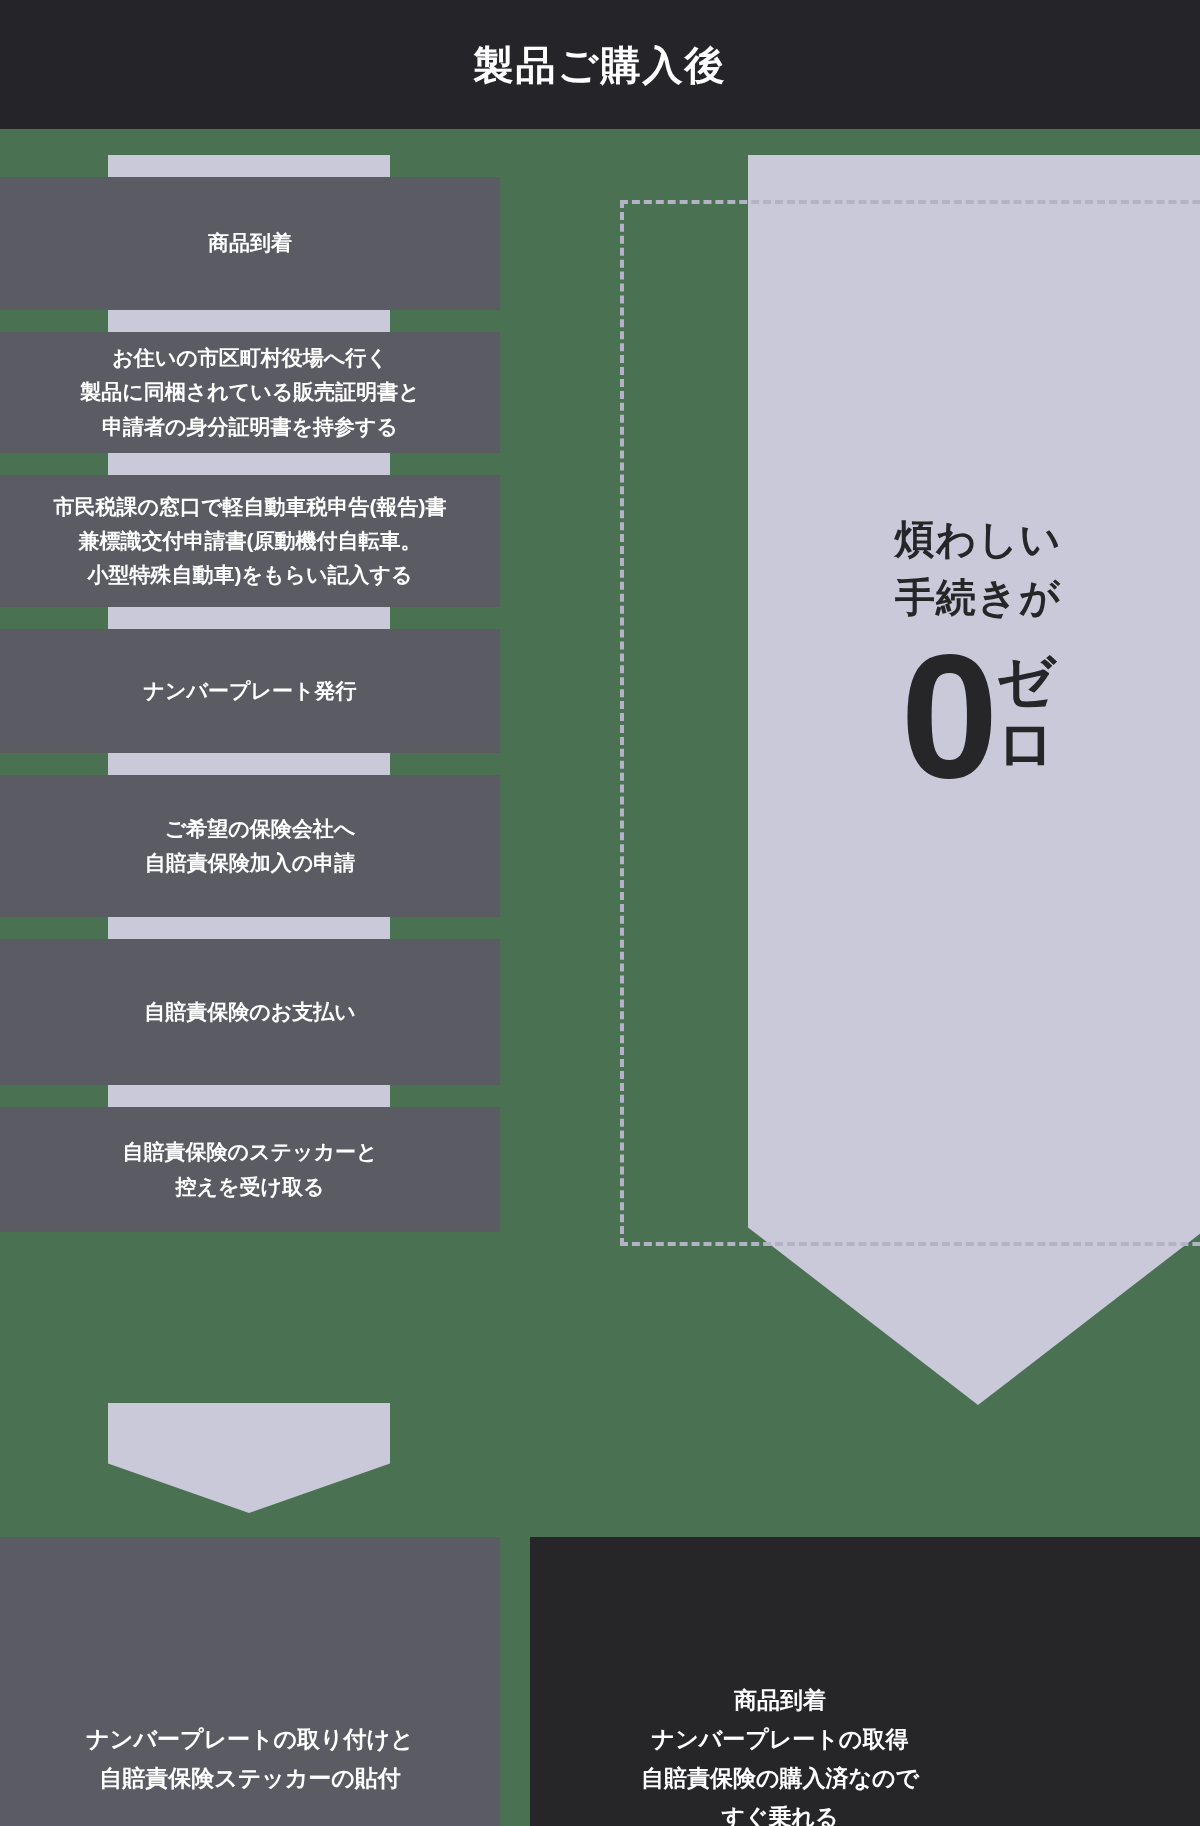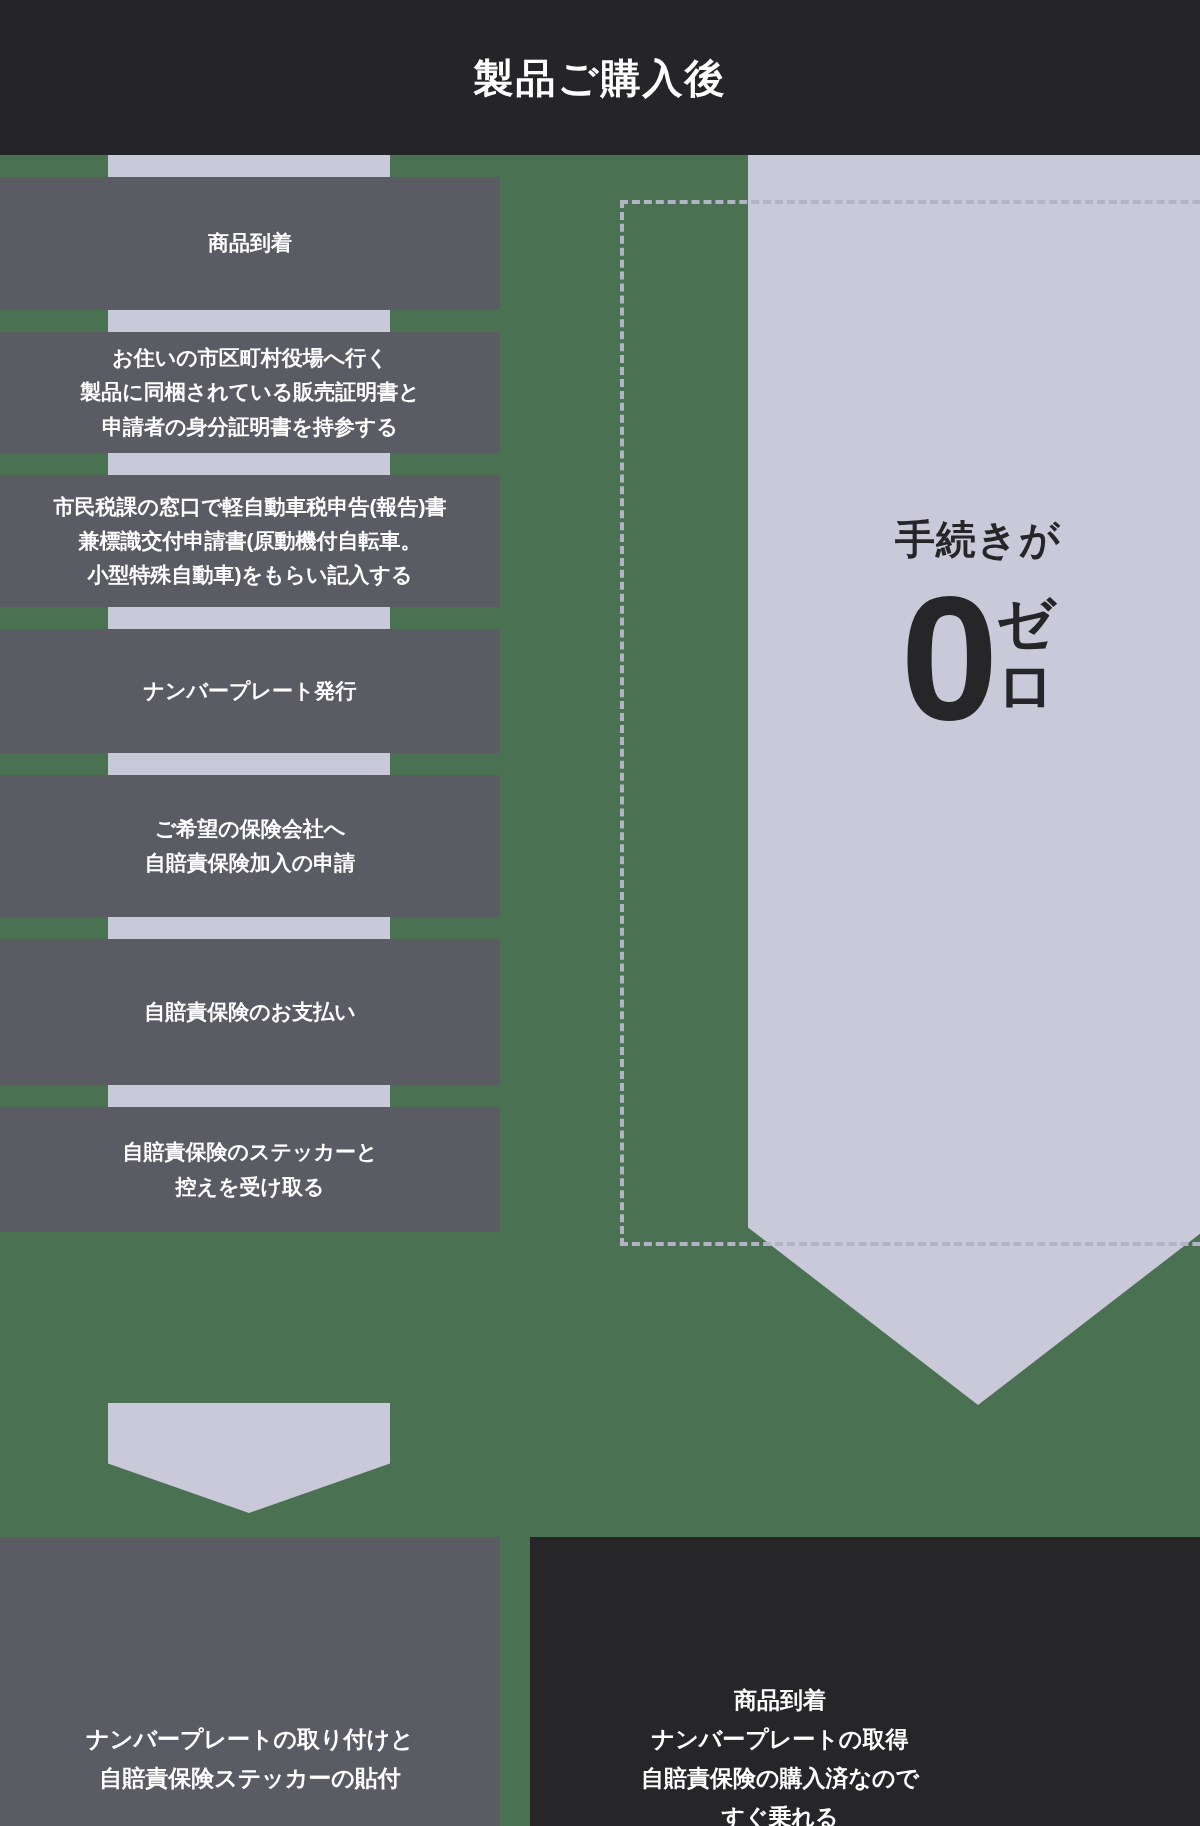--- a/index.html
+++ b/index.html
@@ -7,21 +7,21 @@
   body {
     font-family: "Liberation Sans", "DejaVu Sans", sans-serif;
     background:#4a7152;
     position:relative;
     overflow:hidden;
   }
   .stage { position:relative; width:1200px; height:1826px; }
 
   
   .header {
-    position:absolute; left:0; top:0; width:1200px; height:155px;
+    position:absolute; left:0; top:0; width:1200px; height:129px;
     background:#252529;
     display:flex; align-items:center; justify-content:center;
   }
   .header-title {
     color:#ffffff; font-size:40px; font-weight:700;
     letter-spacing:2px; line-height:1;
   }
 
   
   .canvas {
@@ -90,21 +90,21 @@
     color:#ffffff;
     display:flex; align-items:center; justify-content:center;
     text-align:center;
     font-size:21px; font-weight:700; line-height:1.62;
     padding:0 10px;
   }
   .step.h1 { height:133px; }
   .step.h2 { height:121px; }
   .step.h3 { height:132px; }
   .step.h4 { height:124px; }
-  .step.h5 { height:142px; }
+  .step.h5 { height:142px;text-align:right; }
   .step.h6 { height:146px; }
   .step.h7 { height:125px; }
 
   
   .arrow-left {
     position:absolute; left:108px; top:1248px;
     width:282px; height:110px;
     background:#c9c9da;
     clip-path: polygon(0 0, 100% 0, 100% 55%, 50% 100%, 0 55%);
     z-index:4;
@@ -140,20 +140,21 @@
   <div class="header">
     <div class="header-title">製品ご購入後</div>
   </div>
 
   <div class="canvas">
 
     <div class="dashed-frame"></div>
 
     <div class="banner">
       <div class="banner-inner">
+        <div class="banner-line">煩わしい</div>
         <div class="banner-line">手続きが</div>
         <div class="banner-zero-row">
           <div class="banner-zero">0</div>
           <div class="banner-kana">
             <span>ゼ</span>
             <span>ロ</span>
           </div>
         </div>
       </div>
     </div>

